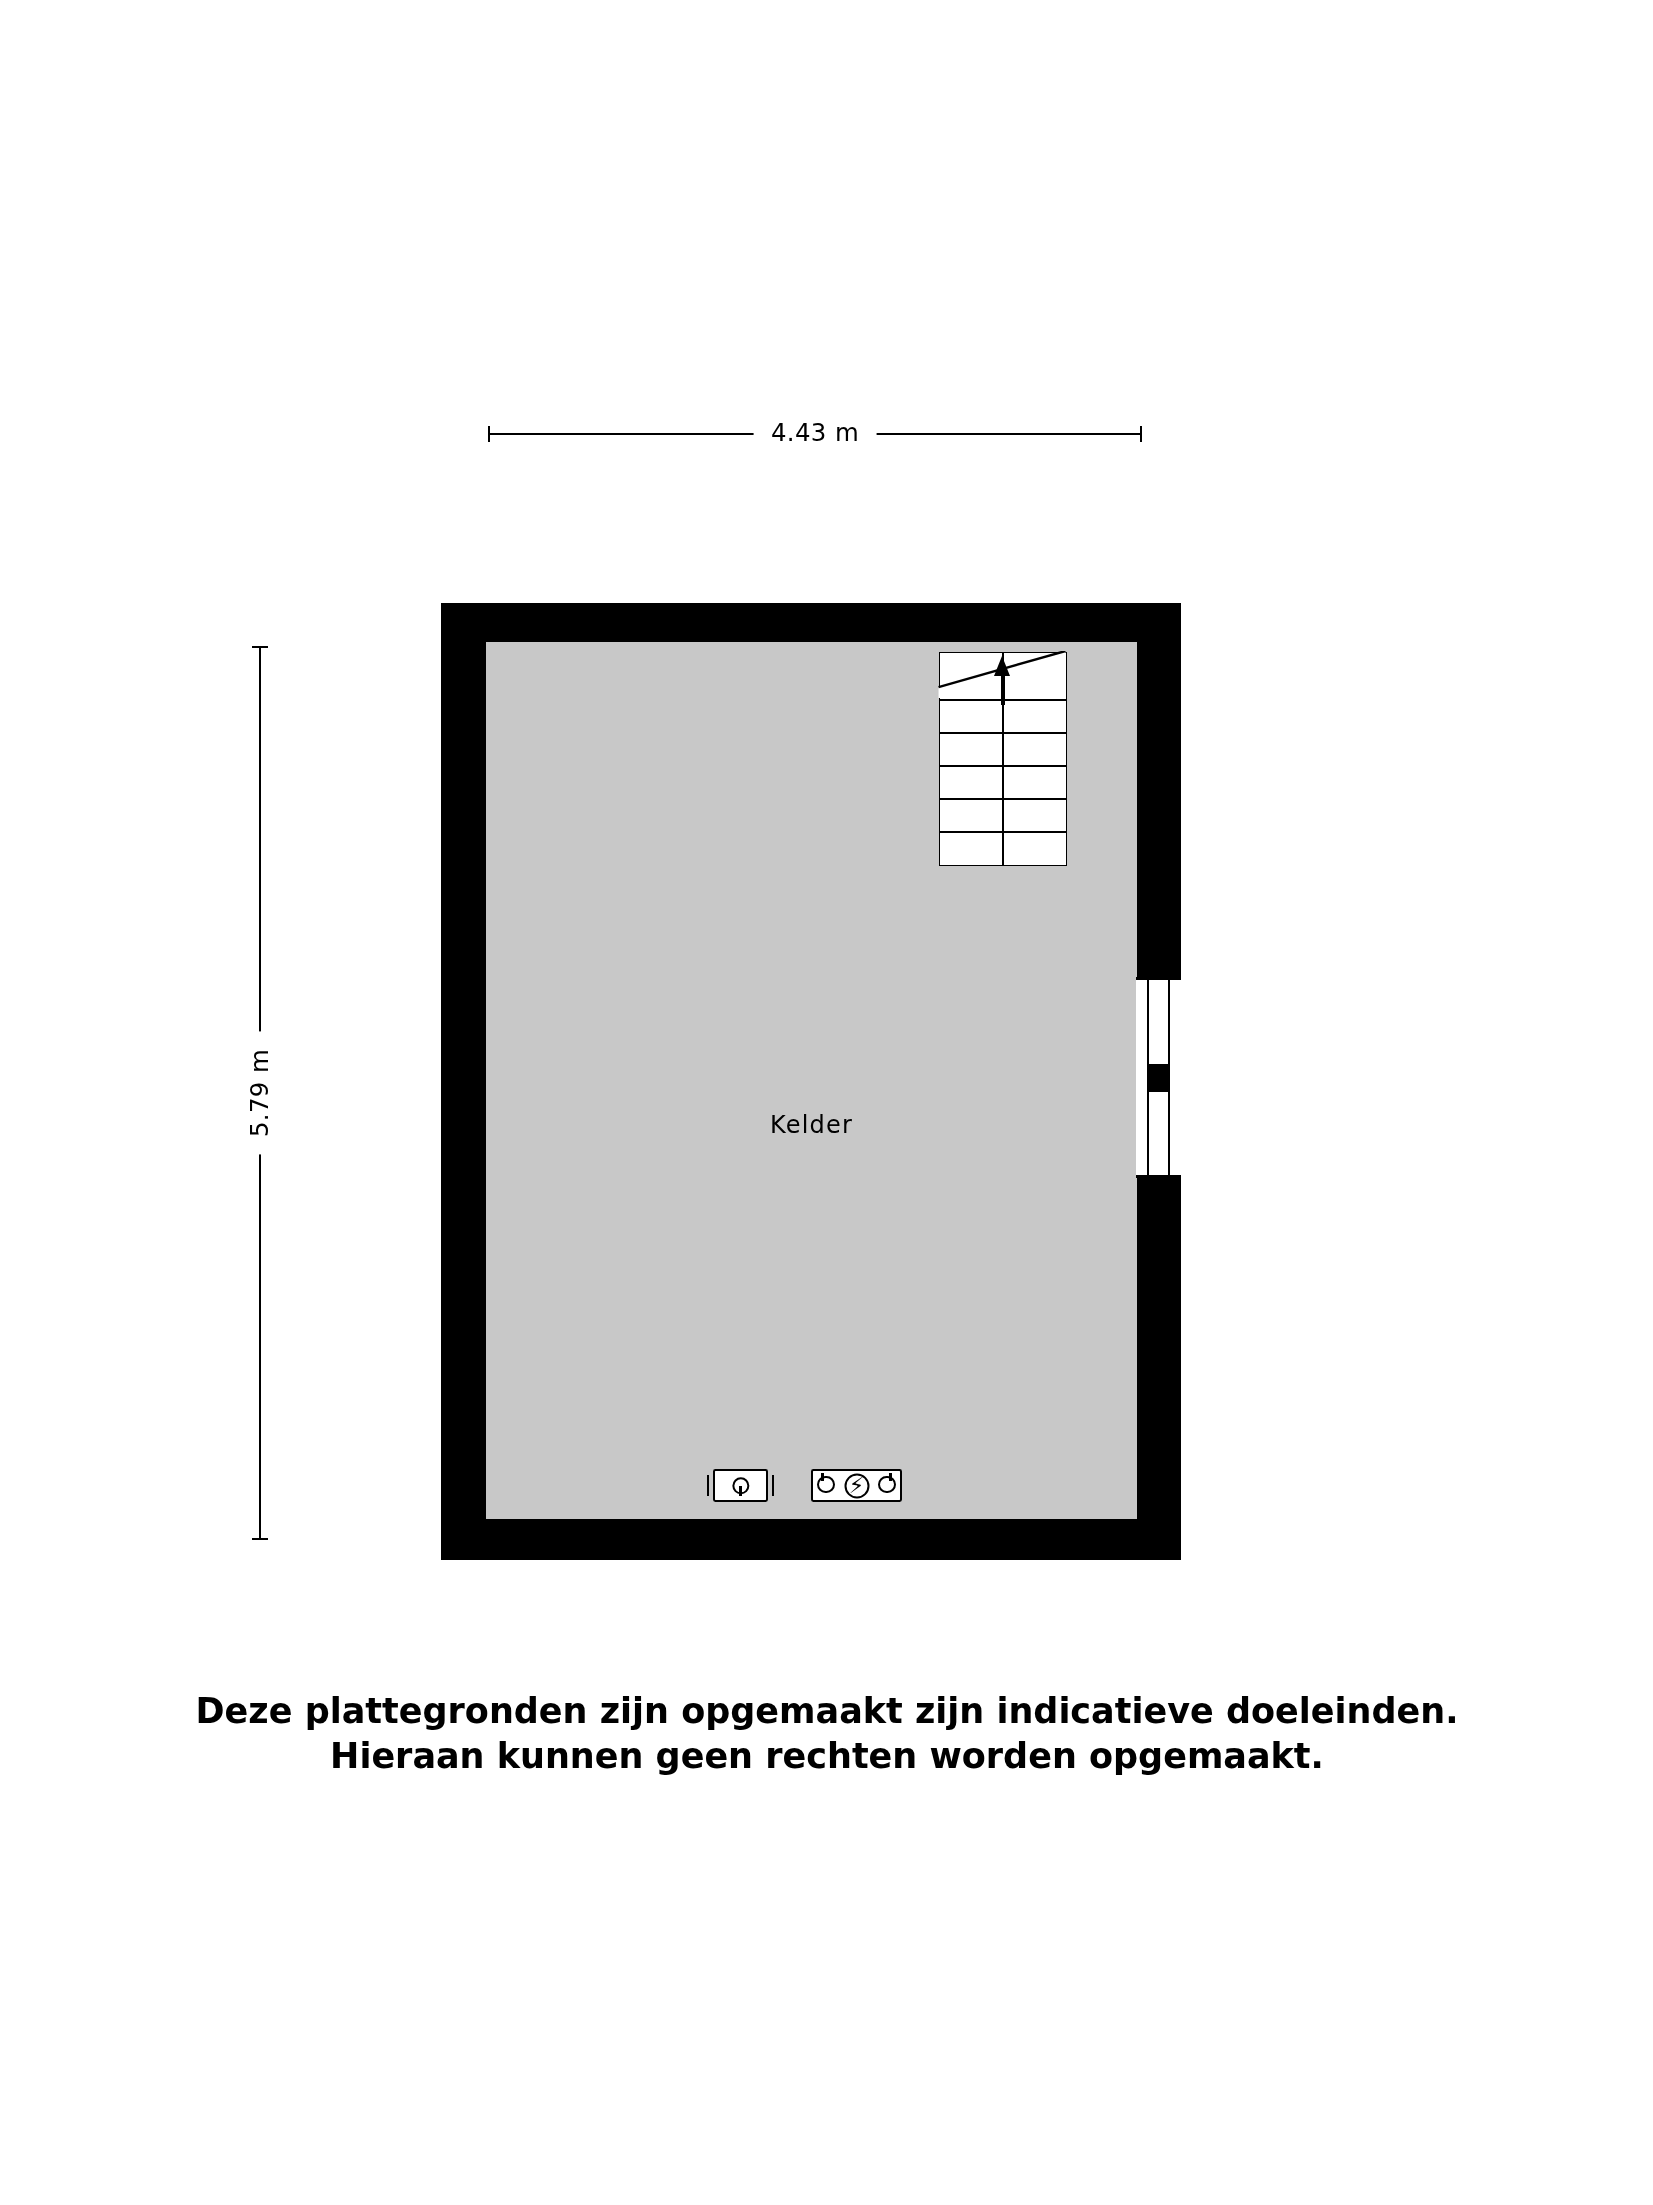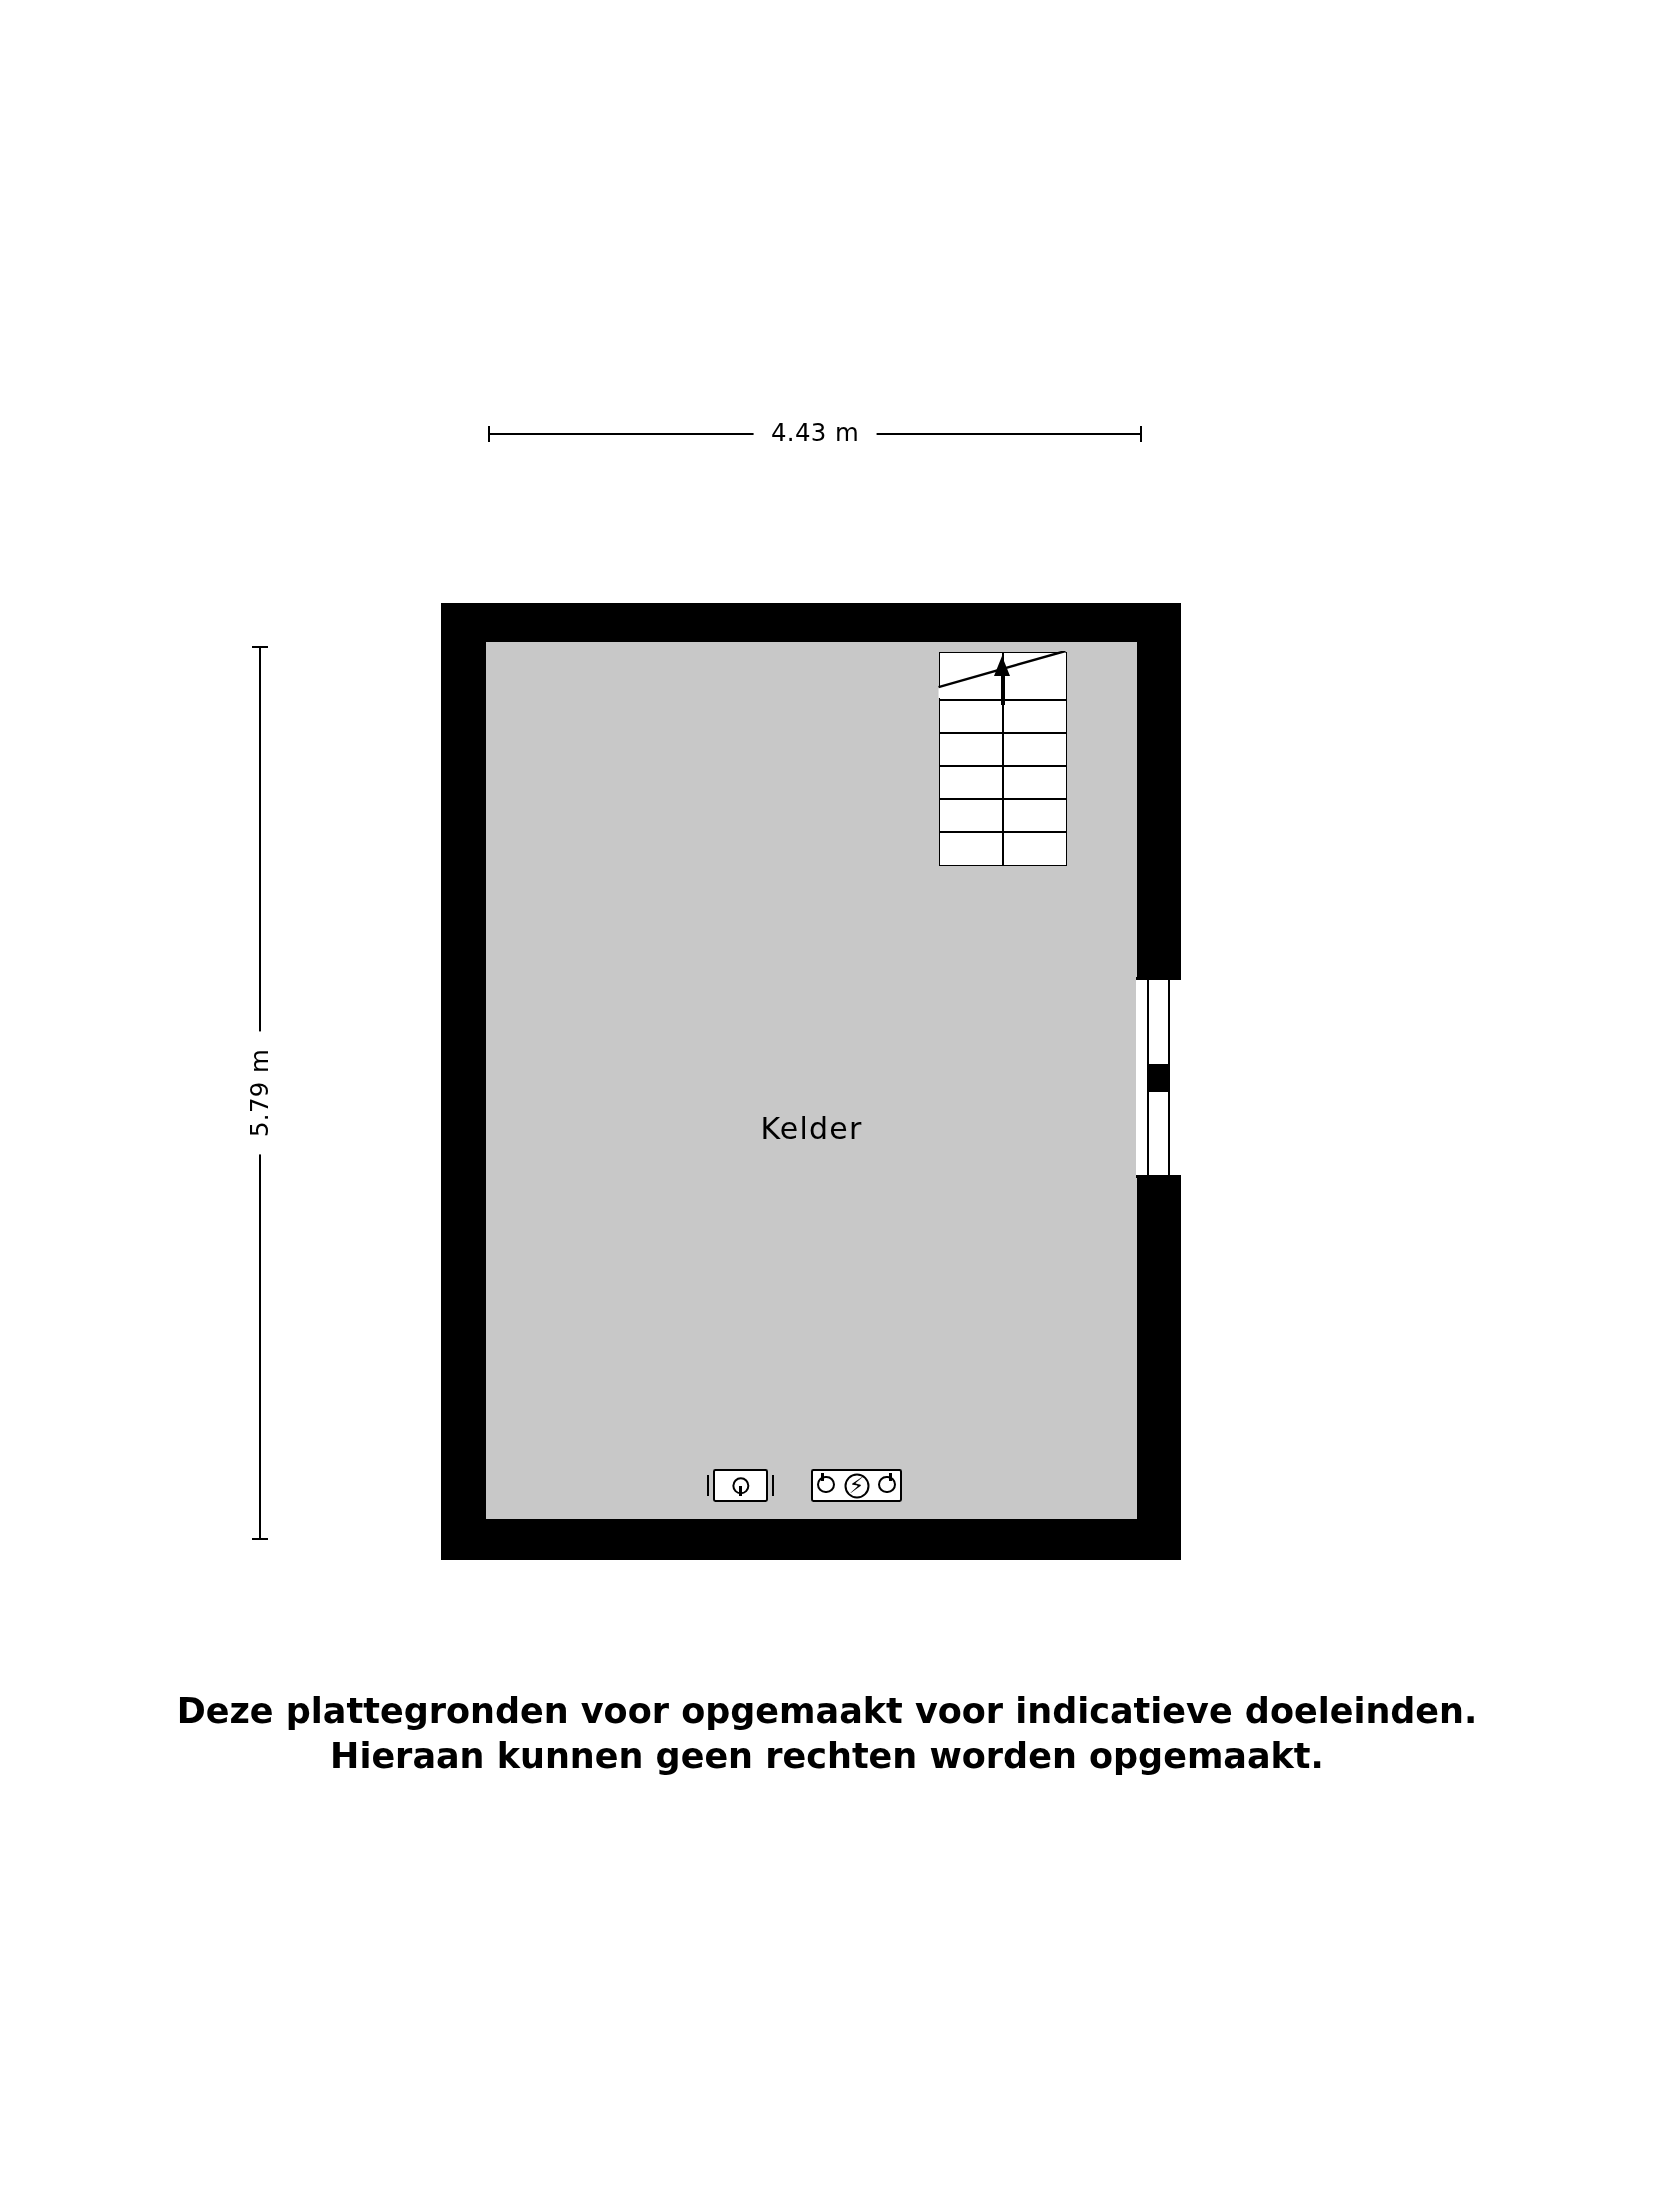--- a/index.html
+++ b/index.html
@@ -116,21 +116,21 @@
     width: 651px;
     height: 877px;
     background: #c8c8c8;
   }
   .room-label {
     position: absolute;
     left: 0;
     top: 469px;
     width: 651px;
     text-align: center;
-    font-size: 30px;
+    font-size: 24px;
     letter-spacing: 1.2px;
     color: #000;
   }
 
   
   .window-right {
     position: absolute;
     left: 695px;
     top: 374px;
     width: 45px;
@@ -414,18 +414,18 @@
     <div class="body"></div>
     <div class="circ left"></div>
     <div class="bar-l"></div>
     <div class="circ right"></div>
     <div class="bar-r"></div>
     <div class="ring"></div>
     <div class="bolt">⚡</div>
   </div>
 
   <div class="disclaimer">
-    <span>Deze plattegronden voor opgemaakt voor indicatieve doeleinden.</span>
+    <span>Deze plattegronden zijn opgemaakt zijn indicatieve doeleinden.</span>
     <span class="l2">Hieraan kunnen geen rechten worden opgemaakt.</span>
   </div>
 
 </div>
 
 
 </body></html>

